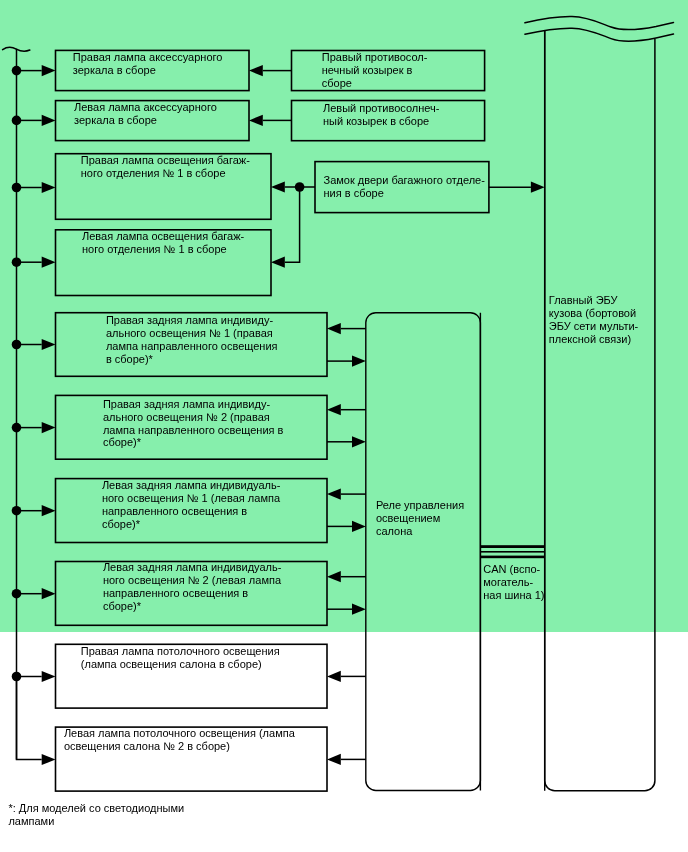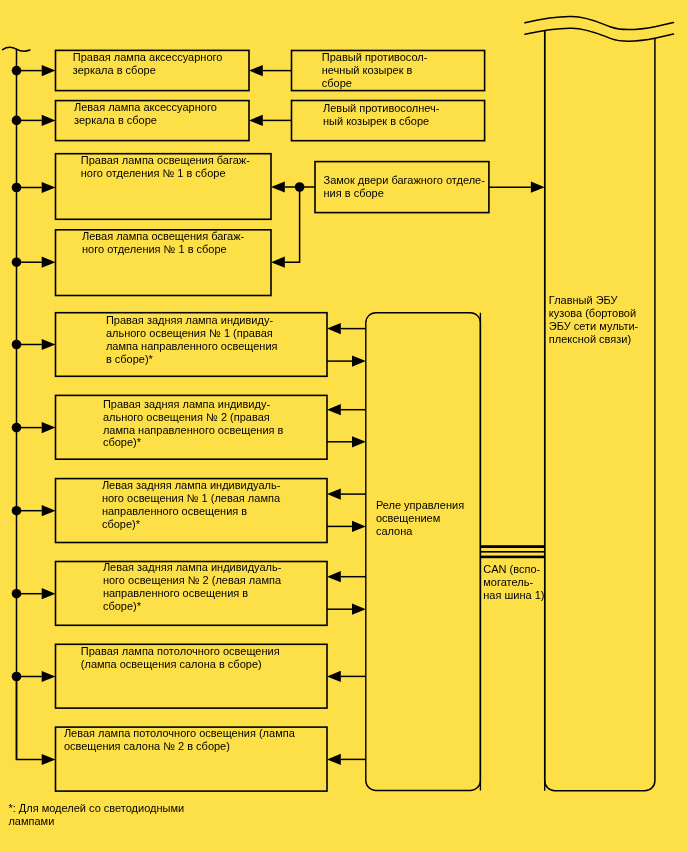--- a/index.html
+++ b/index.html
@@ -1,20 +1,20 @@
 <!DOCTYPE html>
 <html><head>
 <meta charset="utf-8">
 <title>Interior lighting block diagram</title>
 <style>
   html,body{margin:0;padding:0;background:#ffffff;}
   body{width:688px;height:852px;overflow:hidden;
        font-family:"Liberation Sans",sans-serif;font-size:11px;color:#000000;
        -webkit-font-smoothing:antialiased;}
-  #stage{position:relative;width:688px;height:852px;background:#fde047;}
+  #stage{position:relative;width:688px;height:632px;background:#86efac;}
   svg#diagram{position:absolute;left:0;top:0;width:688px;height:852px;display:block;
               shape-rendering:geometricPrecision;}
   .btxt{font-family:"Liberation Sans",sans-serif;font-size:11px;fill:#000000;}
   .note{font-family:"Liberation Sans",sans-serif;font-size:11px;fill:#000000;}
 </style>
 </head>
 <body>
 
 <div id="stage">
   <svg id="diagram" viewBox="0 0 688 852" xmlns="http://www.w3.org/2000/svg">

